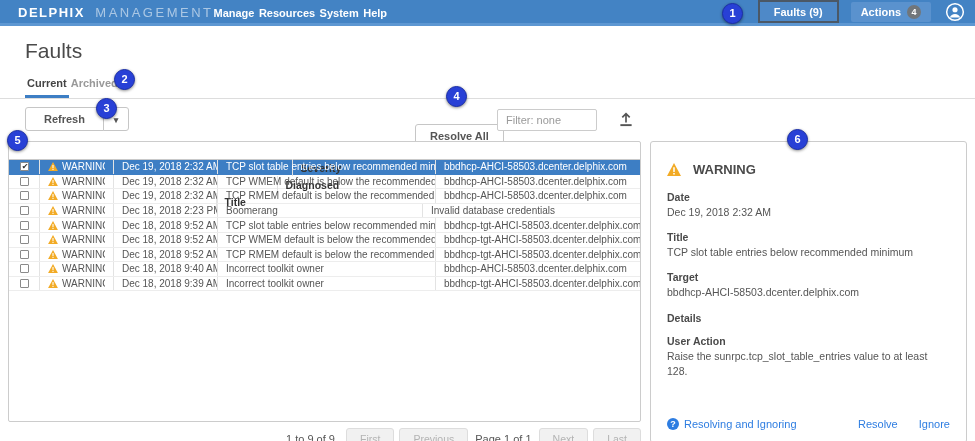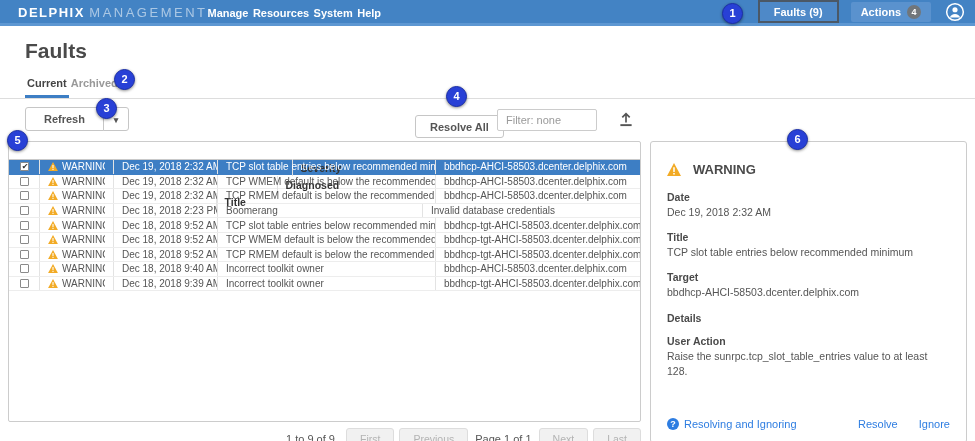--- a/index.html
+++ b/index.html
@@ -5,48 +5,48 @@
   * { margin:0; padding:0; box-sizing:border-box; }
   html,body { background:#fff; }
   .app { position:relative; width:975px; height:441px; overflow:hidden;
          font-family:"Liberation Sans", sans-serif; background:#fff; }
 
   
   .nav { height:26px; background:#4383c4; border-bottom:3px solid #5d97d2;
          display:flex; align-items:center; justify-content:space-between; padding:0 10px 0 18px; }
   .nav-left { display:flex; align-items:center; }
   .brand-main { color:#fff; font-weight:bold; font-size:13px; letter-spacing:1.5px; }
-  .brand-sub  { color:rgba(255,255,255,.55); font-size:13px; letter-spacing:2.5px; }
+  .brand-sub  { color:rgba(255,255,255,.55); font-size:13px; letter-spacing:2.5px; margin-left:6px; }
   .nav-items a { color:#fff; font-weight:bold; font-size:11px; cursor:pointer; text-decoration:none; }
   .nav-right { display:flex; align-items:center; }
   .faults-btn { background:#4e89c8; border:2px solid #4b5866; color:#fff; font-weight:bold;
                 font-size:11px; padding:2px 14px; height:23px; cursor:pointer;
                 font-family:"Liberation Sans",sans-serif; }
   .actions-btn { background:#5a92ce; border:none; border-radius:2px; color:#fff; font-weight:bold;
                  font-size:11px; padding:0 10px; height:20px; margin-left:12px; display:flex;
                  align-items:center; gap:6px; cursor:pointer; font-family:"Liberation Sans",sans-serif; }
   .badge { background:#71767b; border-radius:50%; width:14px; height:14px; font-size:9px;
            line-height:14px; text-align:center; display:inline-block; }
   .avatar { margin-left:14px; width:20px; height:20px; display:inline-block; cursor:pointer; }
 
   
-  h1 { font-size:21px; color:#4a4a4a; margin:13px 0 12px 25px; font-weight:bold; }
+  h1 { font-size:21px; color:#4a4a4a; margin:13px 0 12px 25px; font-weight:normal; }
   .tabs { padding-left:25px; border-bottom:1px solid #ddd; display:flex; }
   .tab { font-size:11px; font-weight:bold; color:#999; padding:2px 2px 6px; cursor:pointer; }
   .tab.active { color:#444; border-bottom:3px solid #3d7ec4; }
 
   
   .toolbar { position:relative; height:42px; }
   .refresh-group { position:absolute; left:25px; top:8px; display:flex; }
   .btn { background:#fff; border:1px solid #c6c6c6; color:#555; font-size:11px; font-weight:bold;
          height:24px; border-radius:3px; cursor:pointer; font-family:"Liberation Sans",sans-serif; }
   .refresh-main { padding:0 18px; border-radius:3px 0 0 3px; }
   .caret-btn { width:26px; border-radius:0 3px 3px 0; margin-left:-1px; }
   .caret { font-size:9px; color:#555; }
-  .resolve-all { position:absolute; left:415px; top:16px; padding:3px 14px; height:23px; }
+  .resolve-all { position:absolute; left:415px; top:25px; padding:3px 14px; height:23px; }
   .filter { position:absolute; left:497px; top:10px; width:100px; height:22px; border:1px solid #ccc;
             border-radius:2px; padding:0 8px; font-size:11px; color:#555;
             font-family:"Liberation Sans",sans-serif; }
   .filter::placeholder { color:#9a9a9a; }
   .upload { position:absolute; left:617px; top:11px; width:18px; height:18px; cursor:pointer; }
 
   
   .main-row { position:relative; height:312px; }
   .table-box { position:absolute; left:8px; top:0; width:633px; height:281px;
                border:1px solid #ccc; border-radius:2px; background:#fff; overflow:hidden; }

